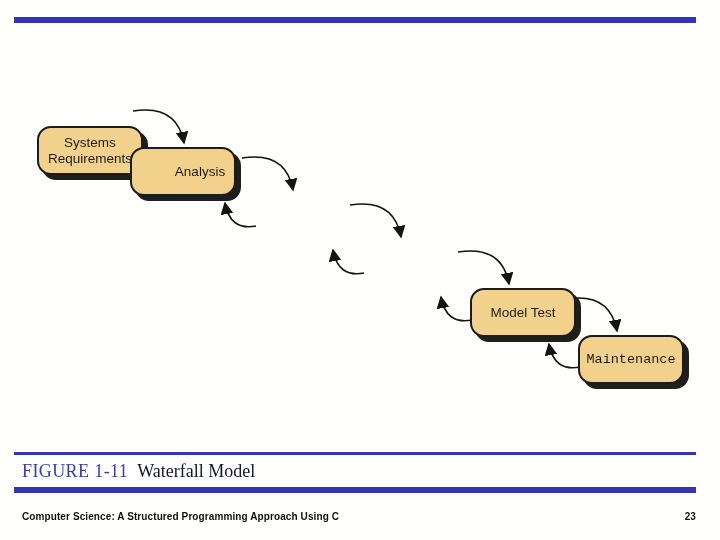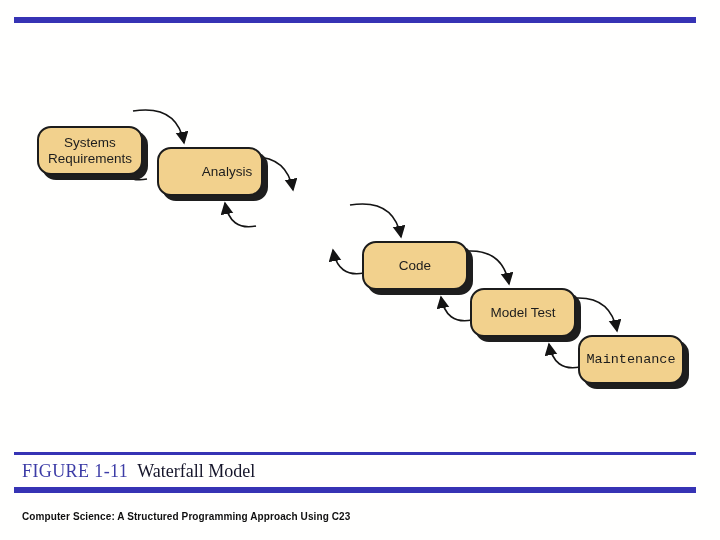--- a/index.html
+++ b/index.html
@@ -43,21 +43,21 @@
     display: flex;
     align-items: center;
     justify-content: center;
     text-align: center;
     font-size: 13.5px;
     line-height: 1.12;
     color: #1d1d1d;
     padding: 2px 4px;
   }
   .box-1 { left: 37px;  top: 46px; margin-top: 20px;  }
-  .box-2 { left: 157px; top: 87px; padding-left: 38px;  }
+  .box-2 { left: 130px; top: 87px; padding-left: 38px;  }
   .box-3 { left: 254px; top: 134px; }
   .box-4 { left: 362px; top: 181px; }
   .box-5 { left: 470px; top: 228px; }
   .box-6 { left: 578px; top: 275px; font-family: Liberation Mono, monospace; }
 
   .figure-caption {
     position: absolute;
     left: 22px;
     top: 461px;
     font-family: "Liberation Serif", serif;
@@ -67,21 +67,21 @@
   }
   .figure-label { color: var(--figure-label, #3c3ca6); letter-spacing: 0.4px; }
   .figure-title { color: #15152a; margin-left: 9px; }
 
   .footer {
     position: absolute;
     left: 22px;
     right: 24px;
     top: 511px;
     display: flex;
-    justify-content: flex-start;
+    justify-content: space-between;
     align-items: baseline;
     font-size: 10px;
     font-weight: bold;
     color: #101010;
     letter-spacing: 0.1px;
   }
 </style>
 </head>
 <body>
 
@@ -113,23 +113,20 @@
       <path class="flow" d="M566,239 Q610,232 617,271" marker-end="url(#ah)"></path>
       <path class="flow" d="M580,307 Q554,312 549,284" marker-end="url(#ah)"></path>
     </svg>
 
     <div class="stage-box box-1">
       <span>Systems Requirements</span>
     </div>
     <div class="stage-box box-2">
       <span>Analysis</span>
     </div>
-    <div class="stage-box box-4">
-      <span>Code</span>
-    </div>
     <div class="stage-box box-5">
       <span>Model Test</span>
     </div>
     <div class="stage-box box-6">
       <span>Maintenance</span>
     </div>
 
   </div>
 
   <div class="rule rule-thin"></div>

